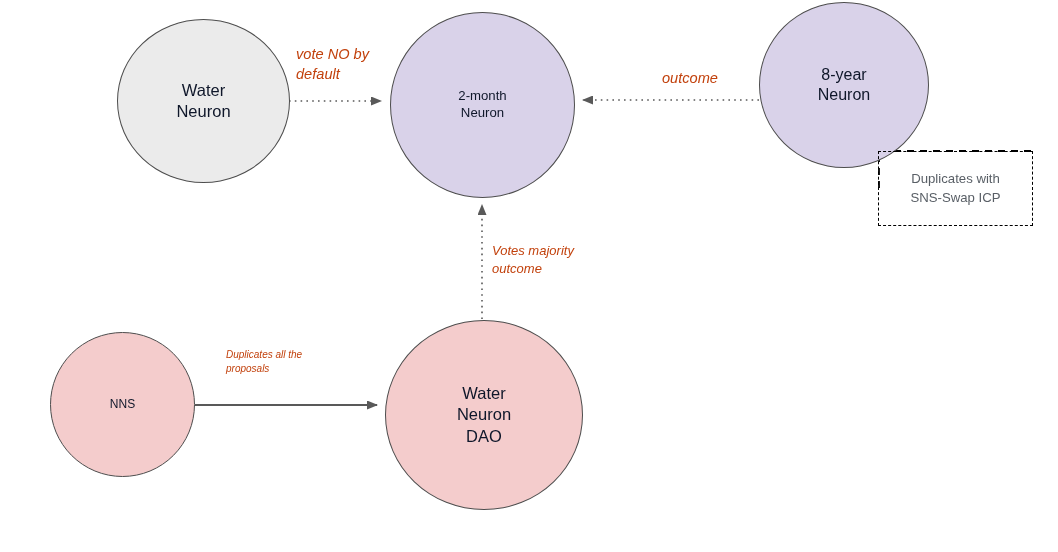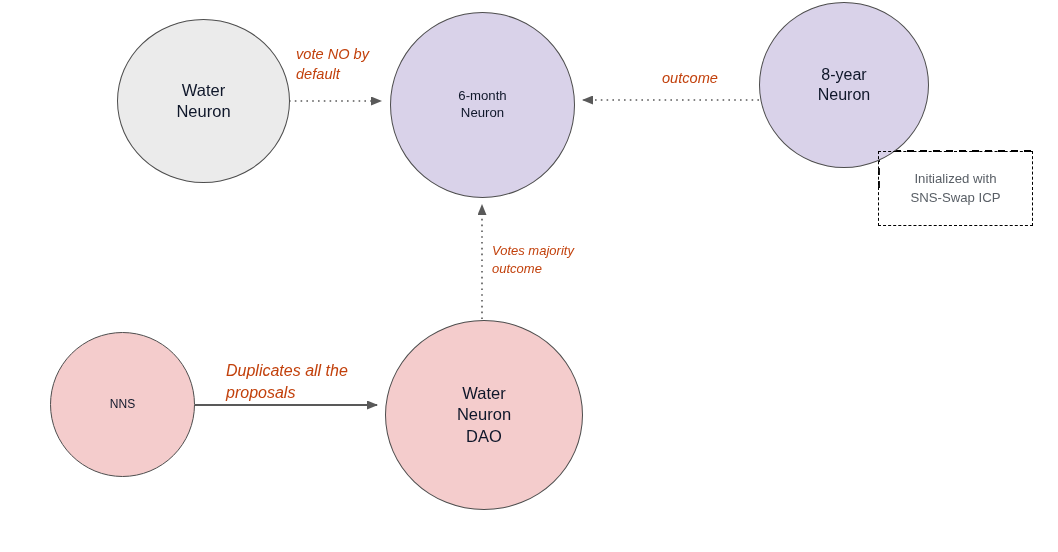--- a/index.html
+++ b/index.html
@@ -68,21 +68,21 @@
   .edge-label {
     position: absolute;
     color: #c2410c;
     line-height: 1.38;
     white-space: pre-line;
     font-style: italic;
   }
   .lbl-voteno    { left: 296px; top: 44px;  font-size: 14.6px; }
   .lbl-follows   { left: 662px; top: 68px;  font-size: 14.6px; }
   .lbl-votes     { left: 492px; top: 242px; font-size: 13px; }
-  .lbl-duplicate { left: 226px; top: 360px; font-size: 16px; }
+  .lbl-duplicate { left: 226px; top: 348px; font-size: 10px; }
 </style>
 </head>
 <body>
 
 <svg id="canvas" viewBox="0 0 1058 552" width="1058" height="552" xmlns="http://www.w3.org/2000/svg">
   <defs>
     <marker id="arrow-solid" markerWidth="11" markerHeight="9" refX="10" refY="4.5" orient="auto" markerUnits="userSpaceOnUse">
       <path d="M0,0 L11,4.5 L0,9 z" fill="#595959"></path>
     </marker>
     <marker id="arrow-dotted" markerWidth="11" markerHeight="9" refX="10" refY="4.5" orient="auto" markerUnits="userSpaceOnUse">
@@ -110,41 +110,41 @@
     <line x1="195" y1="405" x2="377" y2="405" stroke="#595959" stroke-width="1.9" marker-end="url(#arrow-solid)"></line>
   </g>
 </svg>
 
 <div class="node node-water">
   <span class="node-label">Water
 Neuron</span>
 </div>
 
 <div class="node node-sixmonth">
-  <span class="node-label">6-month
+  <span class="node-label">2-month
 Neuron</span>
 </div>
 
 <div class="node node-eightyear">
   <span class="node-label">8-year
 Neuron</span>
 </div>
 
 <div class="node node-nns">
   <span class="node-label">NNS</span>
 </div>
 
 <div class="node node-dao">
   <span class="node-label">Water
 Neuron
 DAO</span>
 </div>
 
 <div class="note-box">
-  <span class="note-text">Initialized with
+  <span class="note-text">Duplicates with
 SNS-Swap ICP</span>
 </div>
 
 <div class="edge-label lbl-voteno">vote NO by
 default</div>
 <div class="edge-label lbl-follows">outcome</div>
 <div class="edge-label lbl-votes">Votes majority
 outcome</div>
 <div class="edge-label lbl-duplicate">Duplicates all the
 proposals</div>

